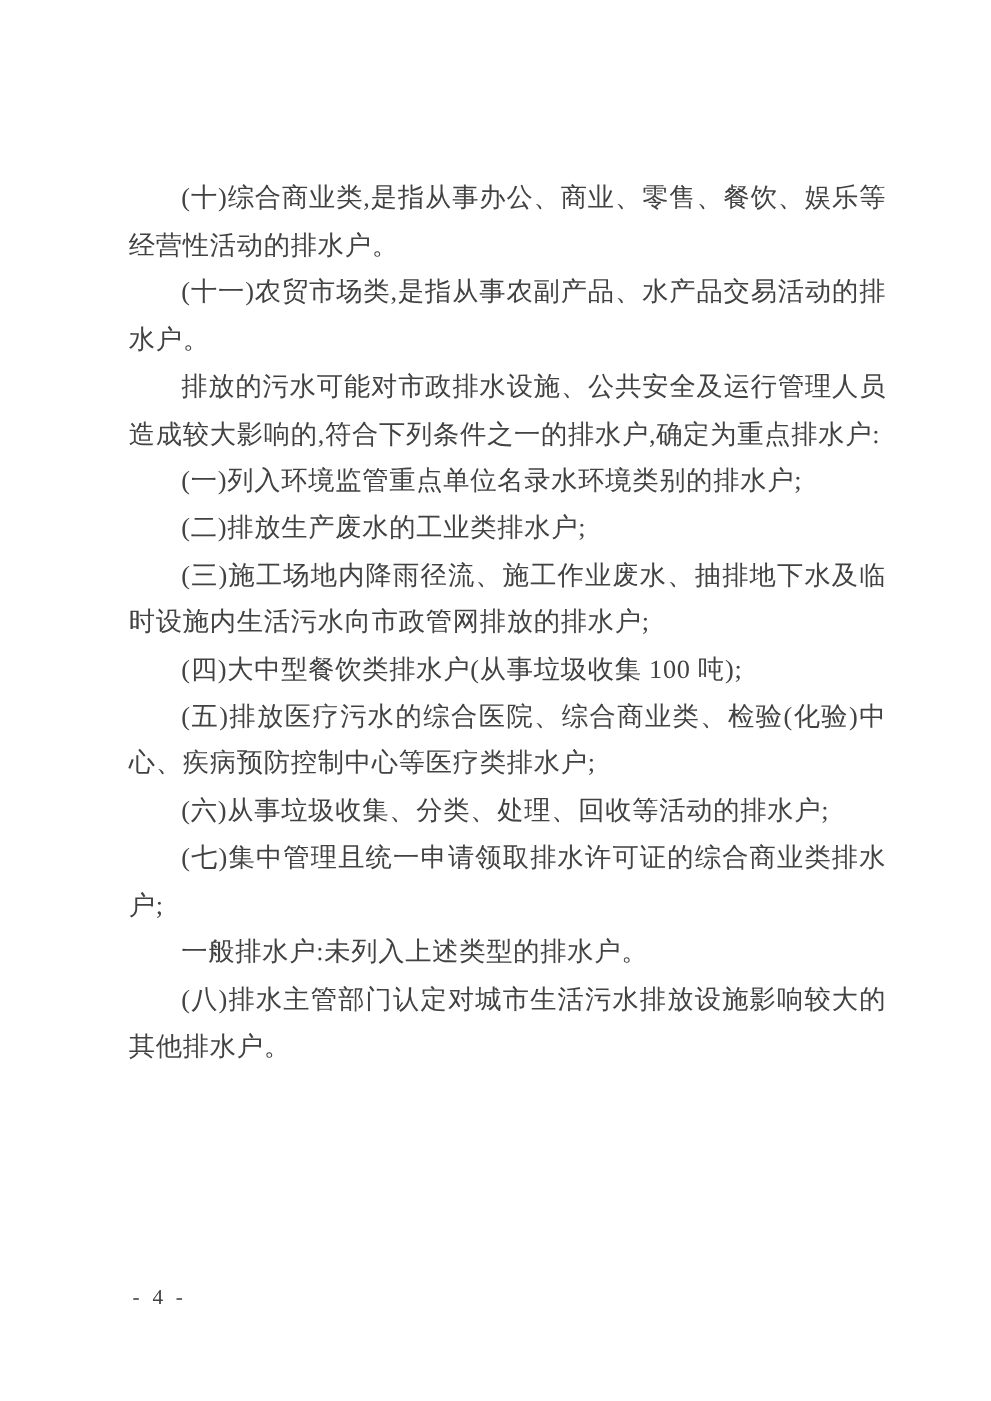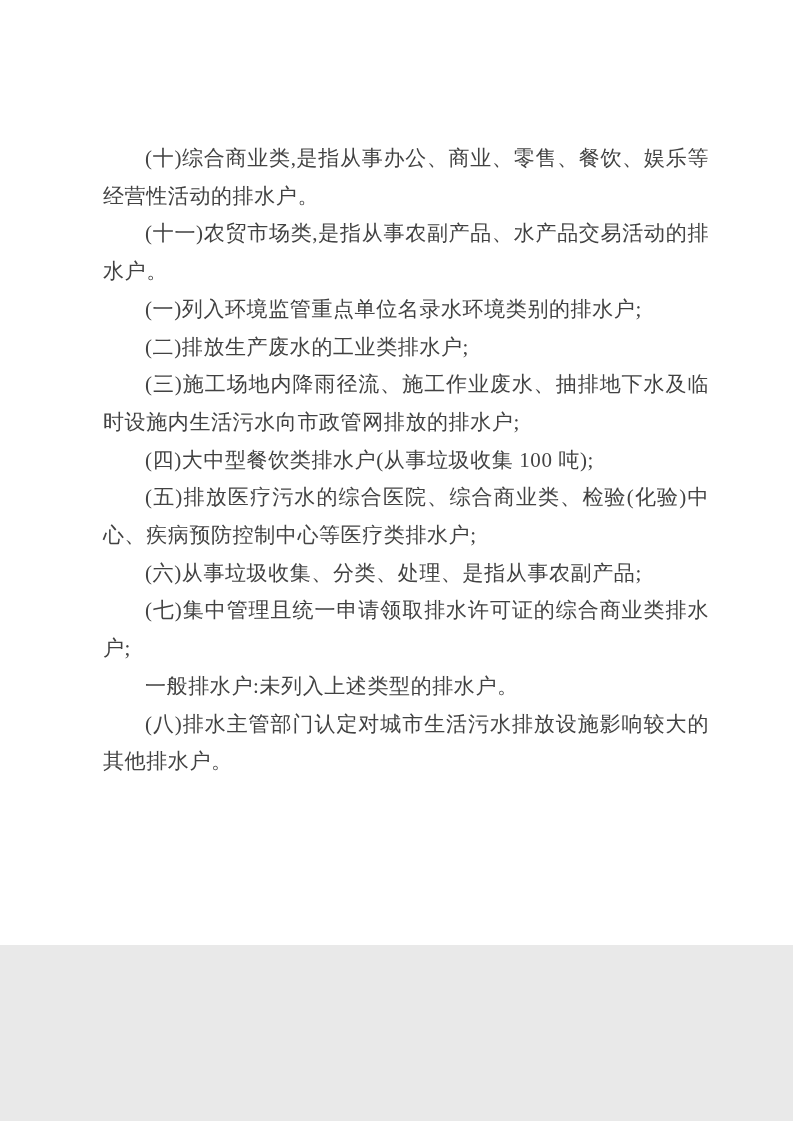--- a/index.html
+++ b/index.html
@@ -4,21 +4,21 @@
 <style>
   * { margin: 0; padding: 0; box-sizing: border-box; }
 
   html, body {
     background: #e9e9e9;
   }
 
   .page {
     position: relative;
     width: 793px;
-    height: 945px;
+    height: 1121px;
     margin: 0 auto;
     background: var(--paper, #ffffff);
     overflow: hidden;
     font-family: "Liberation Serif", "DejaVu Serif", serif;
   }
 
   .content {
     position: absolute;
     left: 103px;
     top: 140px;
@@ -45,24 +45,25 @@
     font-family: "Liberation Serif", "DejaVu Serif", serif;
   }
 </style>
 </head>
 <body>
 
 <div class="page">
   <main class="content">
       <p>(十)综合商业类,是指从事办公、商业、零售、餐饮、娱乐等经营性活动的排水户。</p>
       <p>(十一)农贸市场类,是指从事农副产品、水产品交易活动的排水户。</p>
+      <p>排放的污水可能对市政排水设施、公共安全及运行管理人员造成较大影响的,符合下列条件之一的排水户,确定为重点排水户:</p>
       <p>(一)列入环境监管重点单位名录水环境类别的排水户;</p>
       <p>(二)排放生产废水的工业类排水户;</p>
       <p>(三)施工场地内降雨径流、施工作业废水、抽排地下水及临时设施内生活污水向市政管网排放的排水户;</p>
       <p>(四)大中型餐饮类排水户(从事垃圾收集 100 吨);</p>
       <p>(五)排放医疗污水的综合医院、综合商业类、检验(化验)中心、疾病预防控制中心等医疗类排水户;</p>
-      <p>(六)从事垃圾收集、分类、处理、是指从事农副产品;</p>
+      <p>(六)从事垃圾收集、分类、处理、回收等活动的排水户;</p>
       <p>(七)集中管理且统一申请领取排水许可证的综合商业类排水户;</p>
       <p>一般排水户:未列入上述类型的排水户。</p>
       <p>(八)排水主管部门认定对城市生活污水排放设施影响较大的其他排水户。</p>
     </main>
   <div class="footer">- 4 -</div>
 </div>
 
 </body></html>

